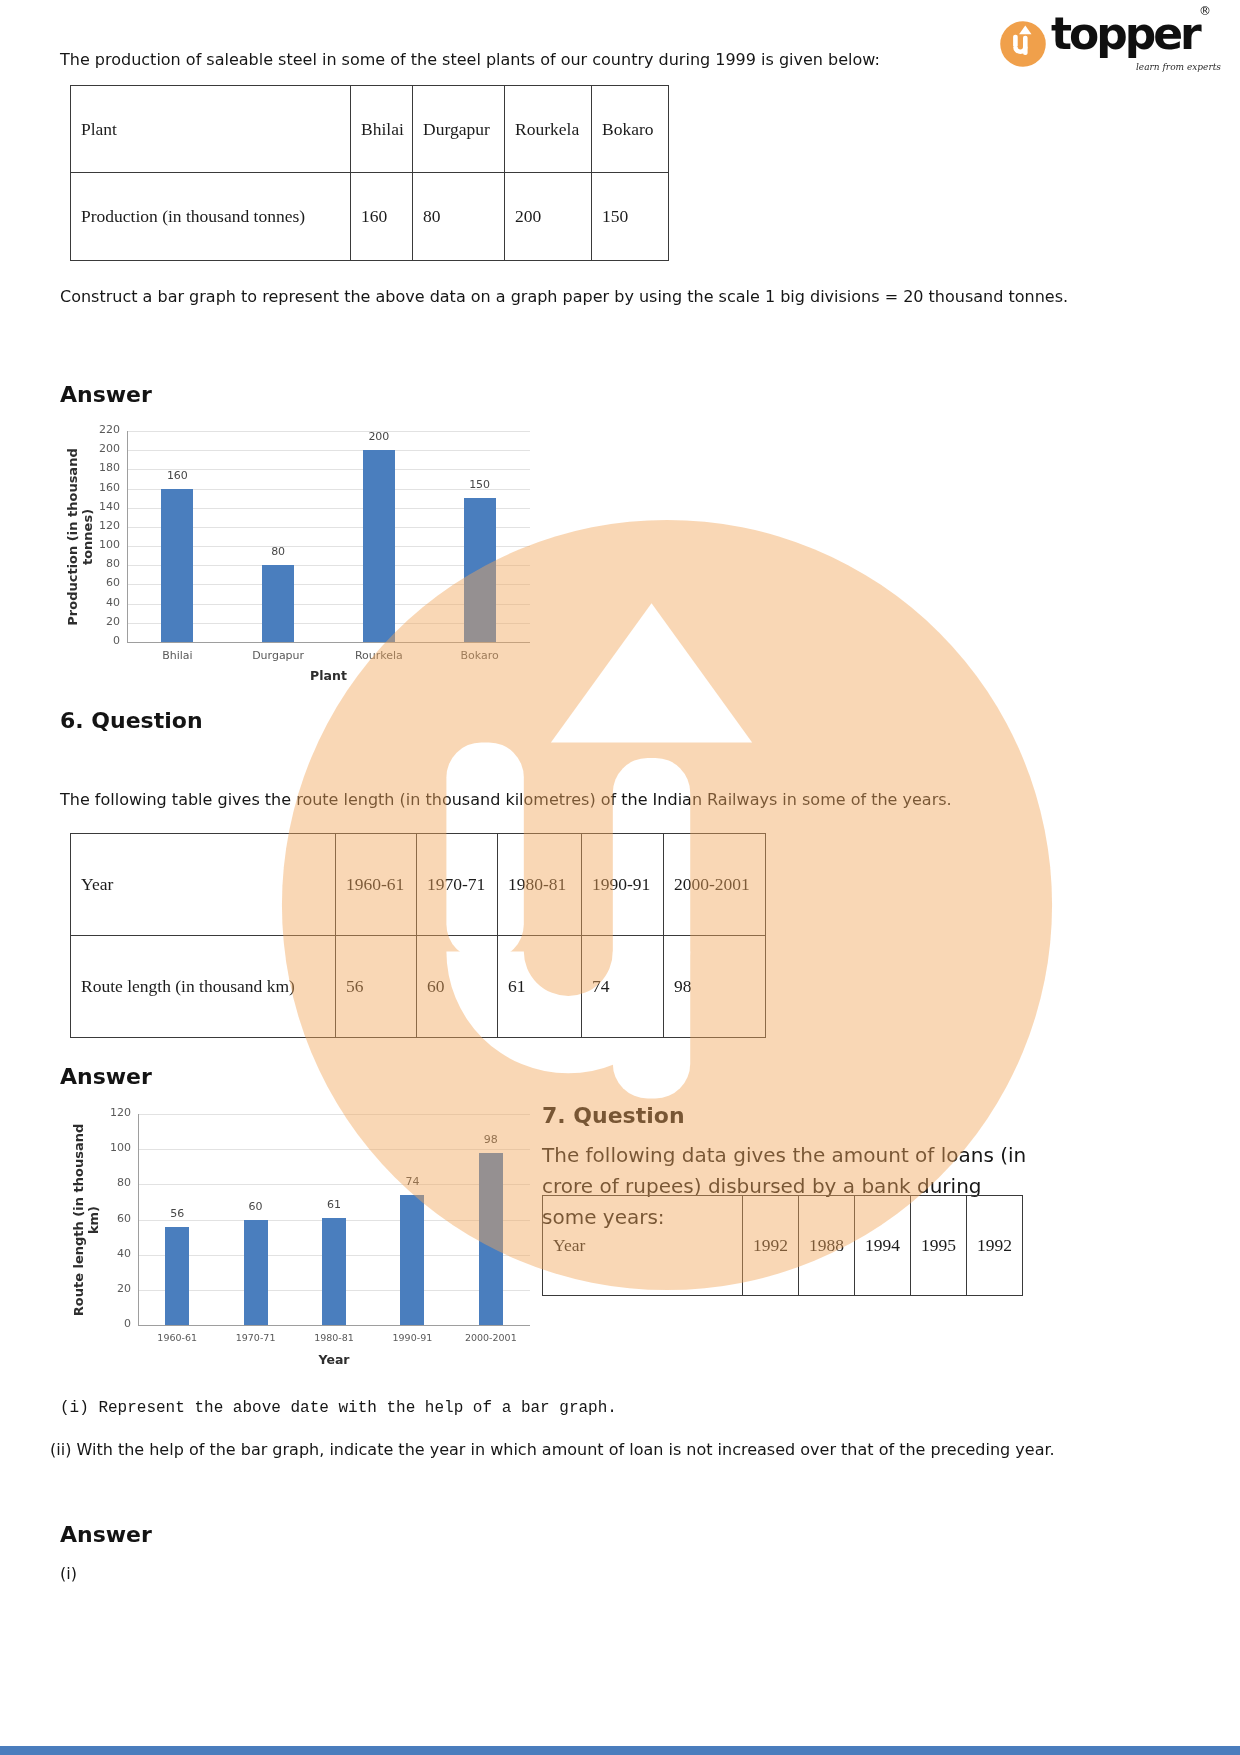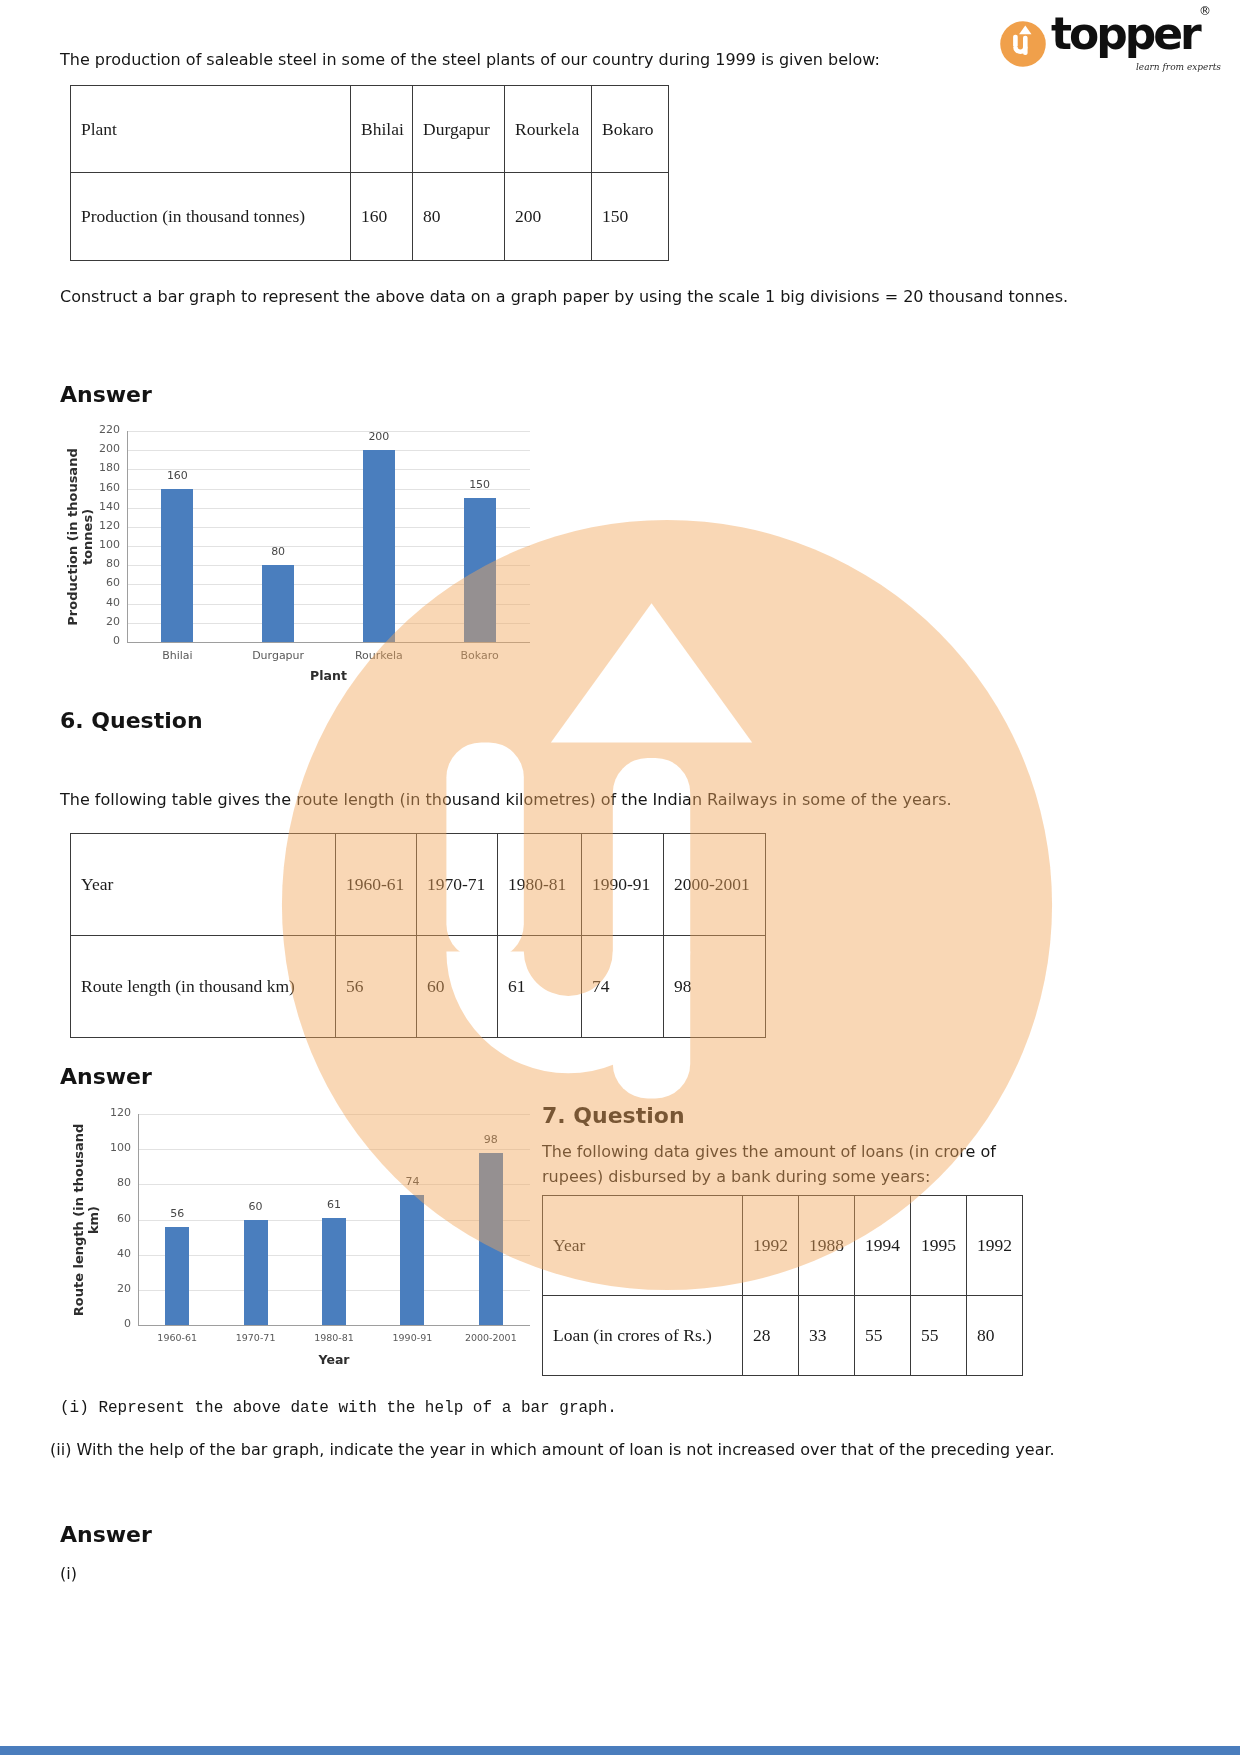--- a/index.html
+++ b/index.html
@@ -195,48 +195,40 @@
       <div class="vlabel" style="left:322.40000000000003px;top:74.88333333333333px">74</div>
       <div class="clabel" style="left:313.20000000000005px;top:232px;width:78.4px;font-size:9.5px">1990-91</div>
       <div class="bar" style="left:418.8px;top:52.68333333333334px;width:24px;height:172.31666666666666px;background:#4A7EBE"></div>
       <div class="vlabel" style="left:400.8px;top:32.68333333333334px">98</div>
       <div class="clabel" style="left:391.6px;top:232px;width:78.4px;font-size:9.5px">2000-2001</div>
       <div class="xtitle" style="left:78px;top:252px;width:392px">Year</div>
       <div class="ytitle" style="left:-80px;top:110.5px;width:200px">Route length (in thousand km)</div>
     </div>
 
   <div class="heading" style="left:542px;top:1103px;">7. Question</div>
-  <div class="para" style="left:542px;top:1140px;width:500px;font-size:16px;">The following data gives the amount of loans (in crore of rupees) disbursed by a bank during some years:</div>
+  <div class="para" style="left:542px;top:1140px;width:500px;font-size:20px;">The following data gives the amount of loans (in crore of rupees) disbursed by a bank during some years:</div>
 
   <div class="dtable" style="left:542px;top:1195px;">
       <table class="dt">
         <colgroup>
           <col style="width:200px">
           <col style="width:56px">
           <col style="width:56px">
           <col style="width:56px">
           <col style="width:56px">
           <col style="width:56px">
         </colgroup>
         <tbody>
           <tr style="height:100px">
             <td>Year</td>
             <td>1992</td>
             <td>1988</td>
             <td>1994</td>
             <td>1995</td>
             <td>1992</td>
-          </tr>
-          <tr style="height:80px">
-            <td>Loan (in crores of Rs.)</td>
-            <td>28</td>
-            <td>33</td>
-            <td>55</td>
-            <td>55</td>
-            <td>80</td>
           </tr>
         </tbody>
       </table>
     </div>
 
   <div class="para" style="left:60px;top:1396px;width:1140px;font-family:Liberation Mono, monospace;">(i) Represent the above date with the help of a bar graph.</div>
   <div class="para" style="left:50px;top:1438px;width:1140px;">(ii) With the help of the bar graph, indicate the year in which amount of loan is not increased over that of the preceding year.</div>
 
   <div class="heading" style="left:60px;top:1522px;">Answer</div>
   <div class="para" style="left:60px;top:1562px;">(i)</div>

